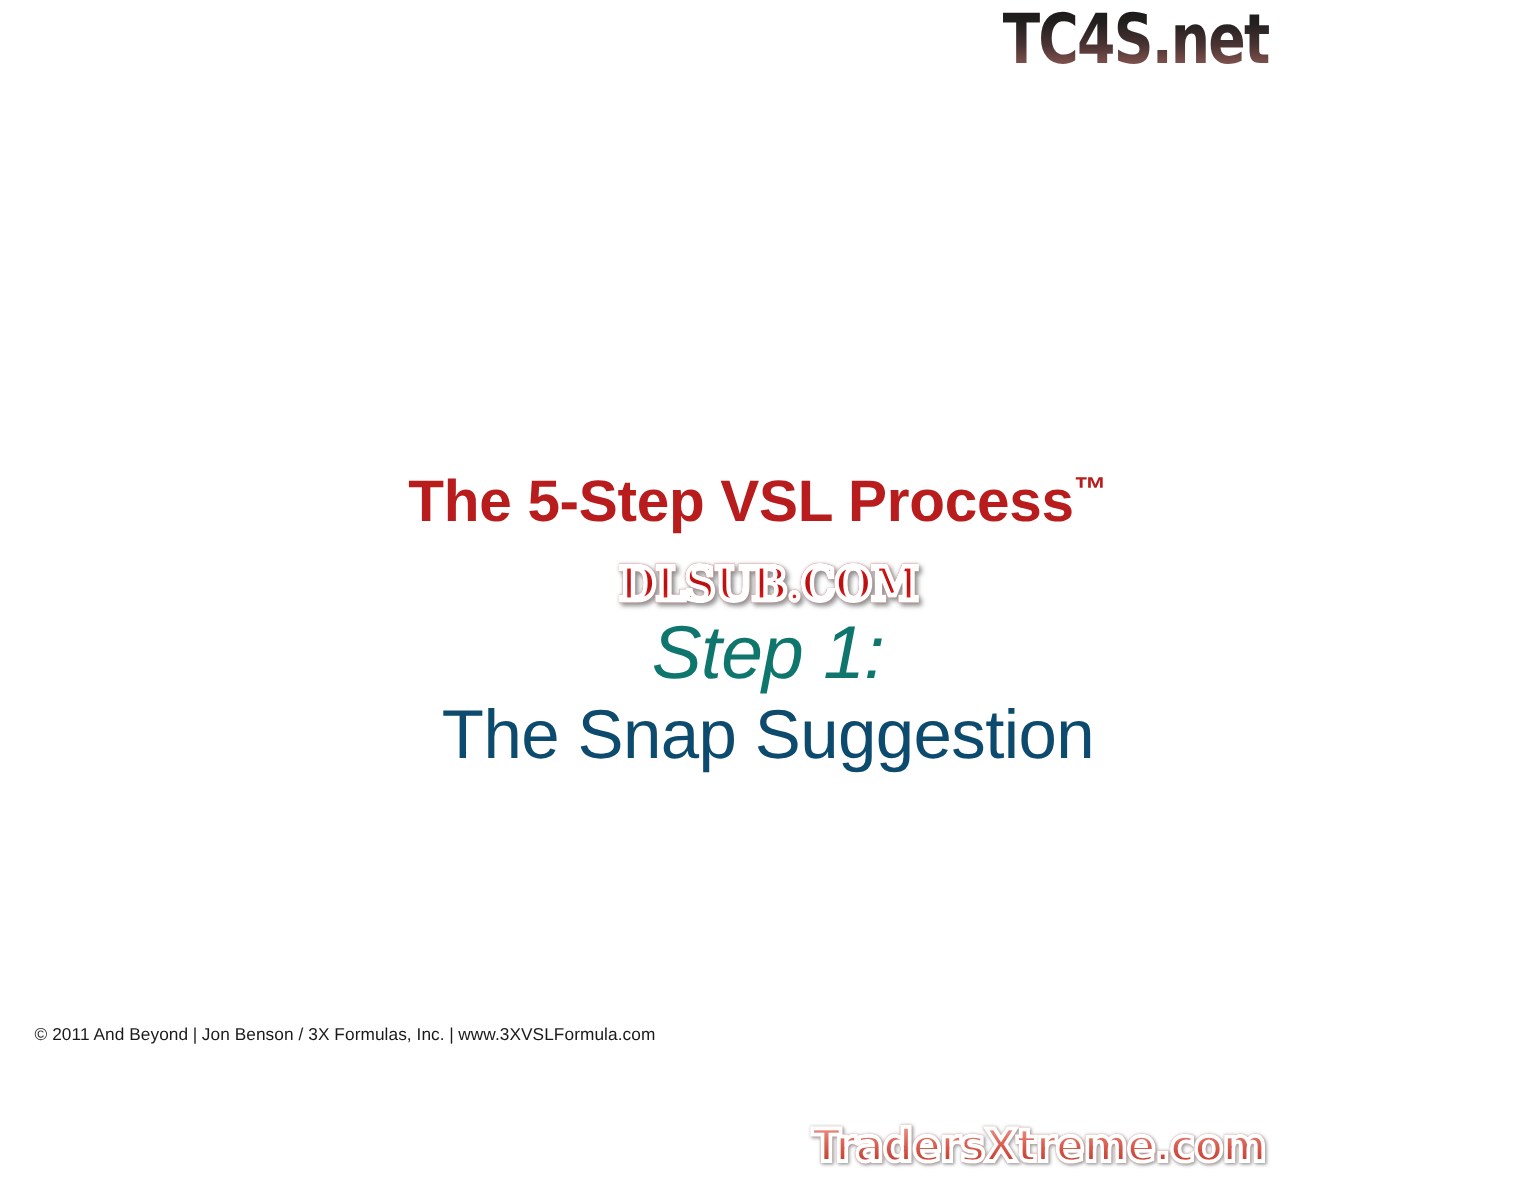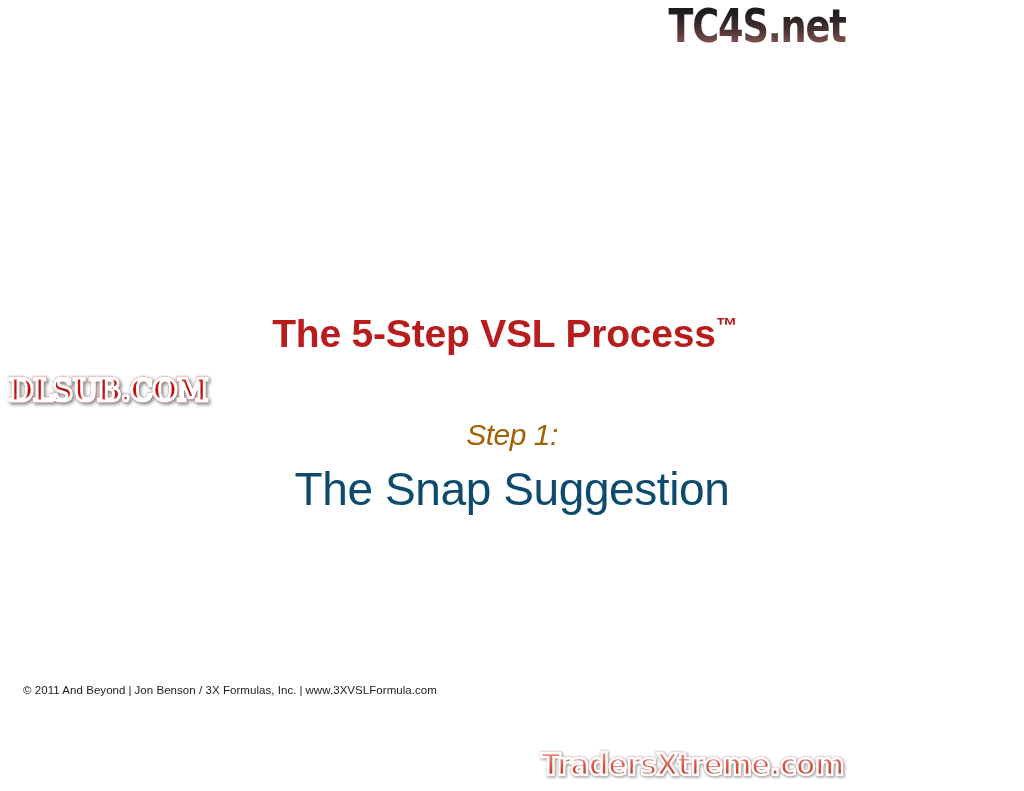--- a/index.html
+++ b/index.html
@@ -78,41 +78,42 @@
     position: absolute;
     left: 0;
     top: 409px;
     width: 1024px;
     text-align: center;
   }
   #subtitle-step {
     font-family: "Liberation Sans", sans-serif;
     font-style: italic;
     font-weight: normal;
-    font-size: 30px;
+    font-size: 50px;
     line-height: 52px;
-    color: #a16207;
+    color: #0f766e;
     letter-spacing: -0.5px;
   }
   #subtitle-name {
     font-family: "Liberation Sans", sans-serif;
     font-style: normal;
     font-weight: normal;
     font-size: 46px;
     line-height: 56px;
     color: #0c4a6e;
     letter-spacing: -0.4px;
   }
 
   
   #dlsub-watermark {
     position: absolute;
     left: 0;
     top: 372px;
     width: 1024px;
+    text-align: center;
     pointer-events: none;
     z-index: 5;
     user-select: none;
   }
   #dlsub-watermark .wm-text {
     display: inline-block;
     font-family: "DejaVu Serif", serif;
     font-weight: bold;
     font-size: 31px;
     line-height: 36px;

